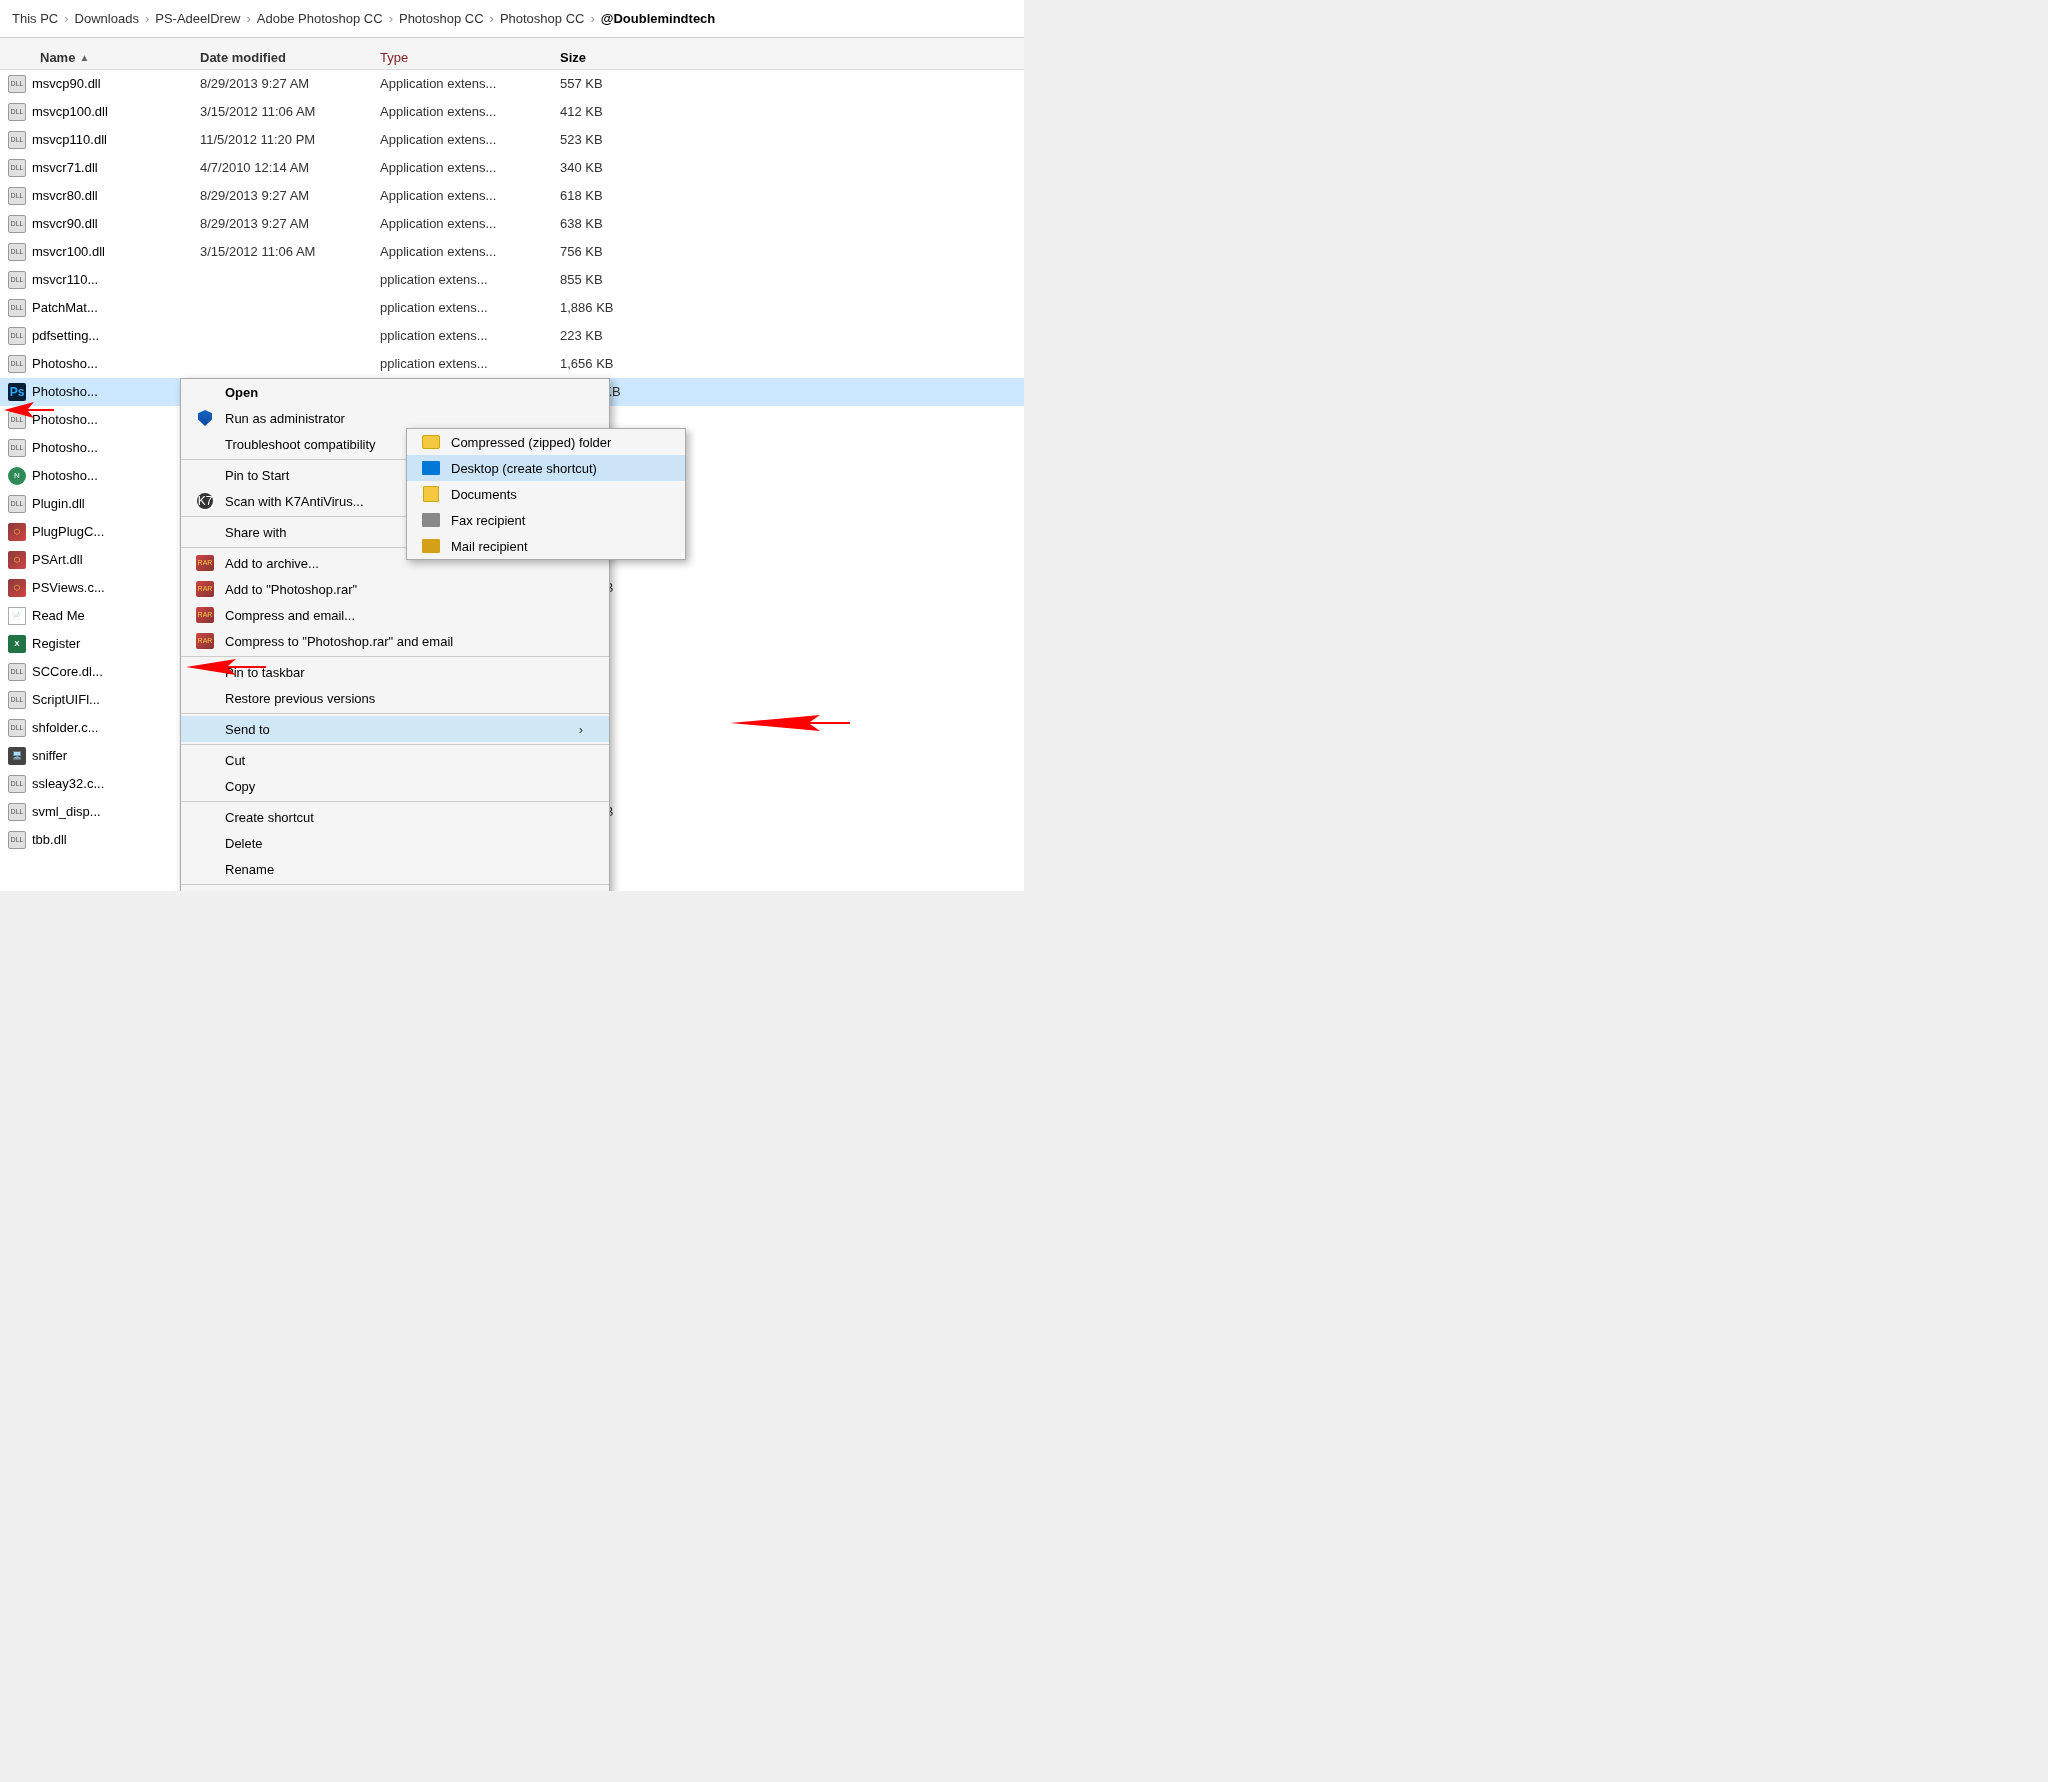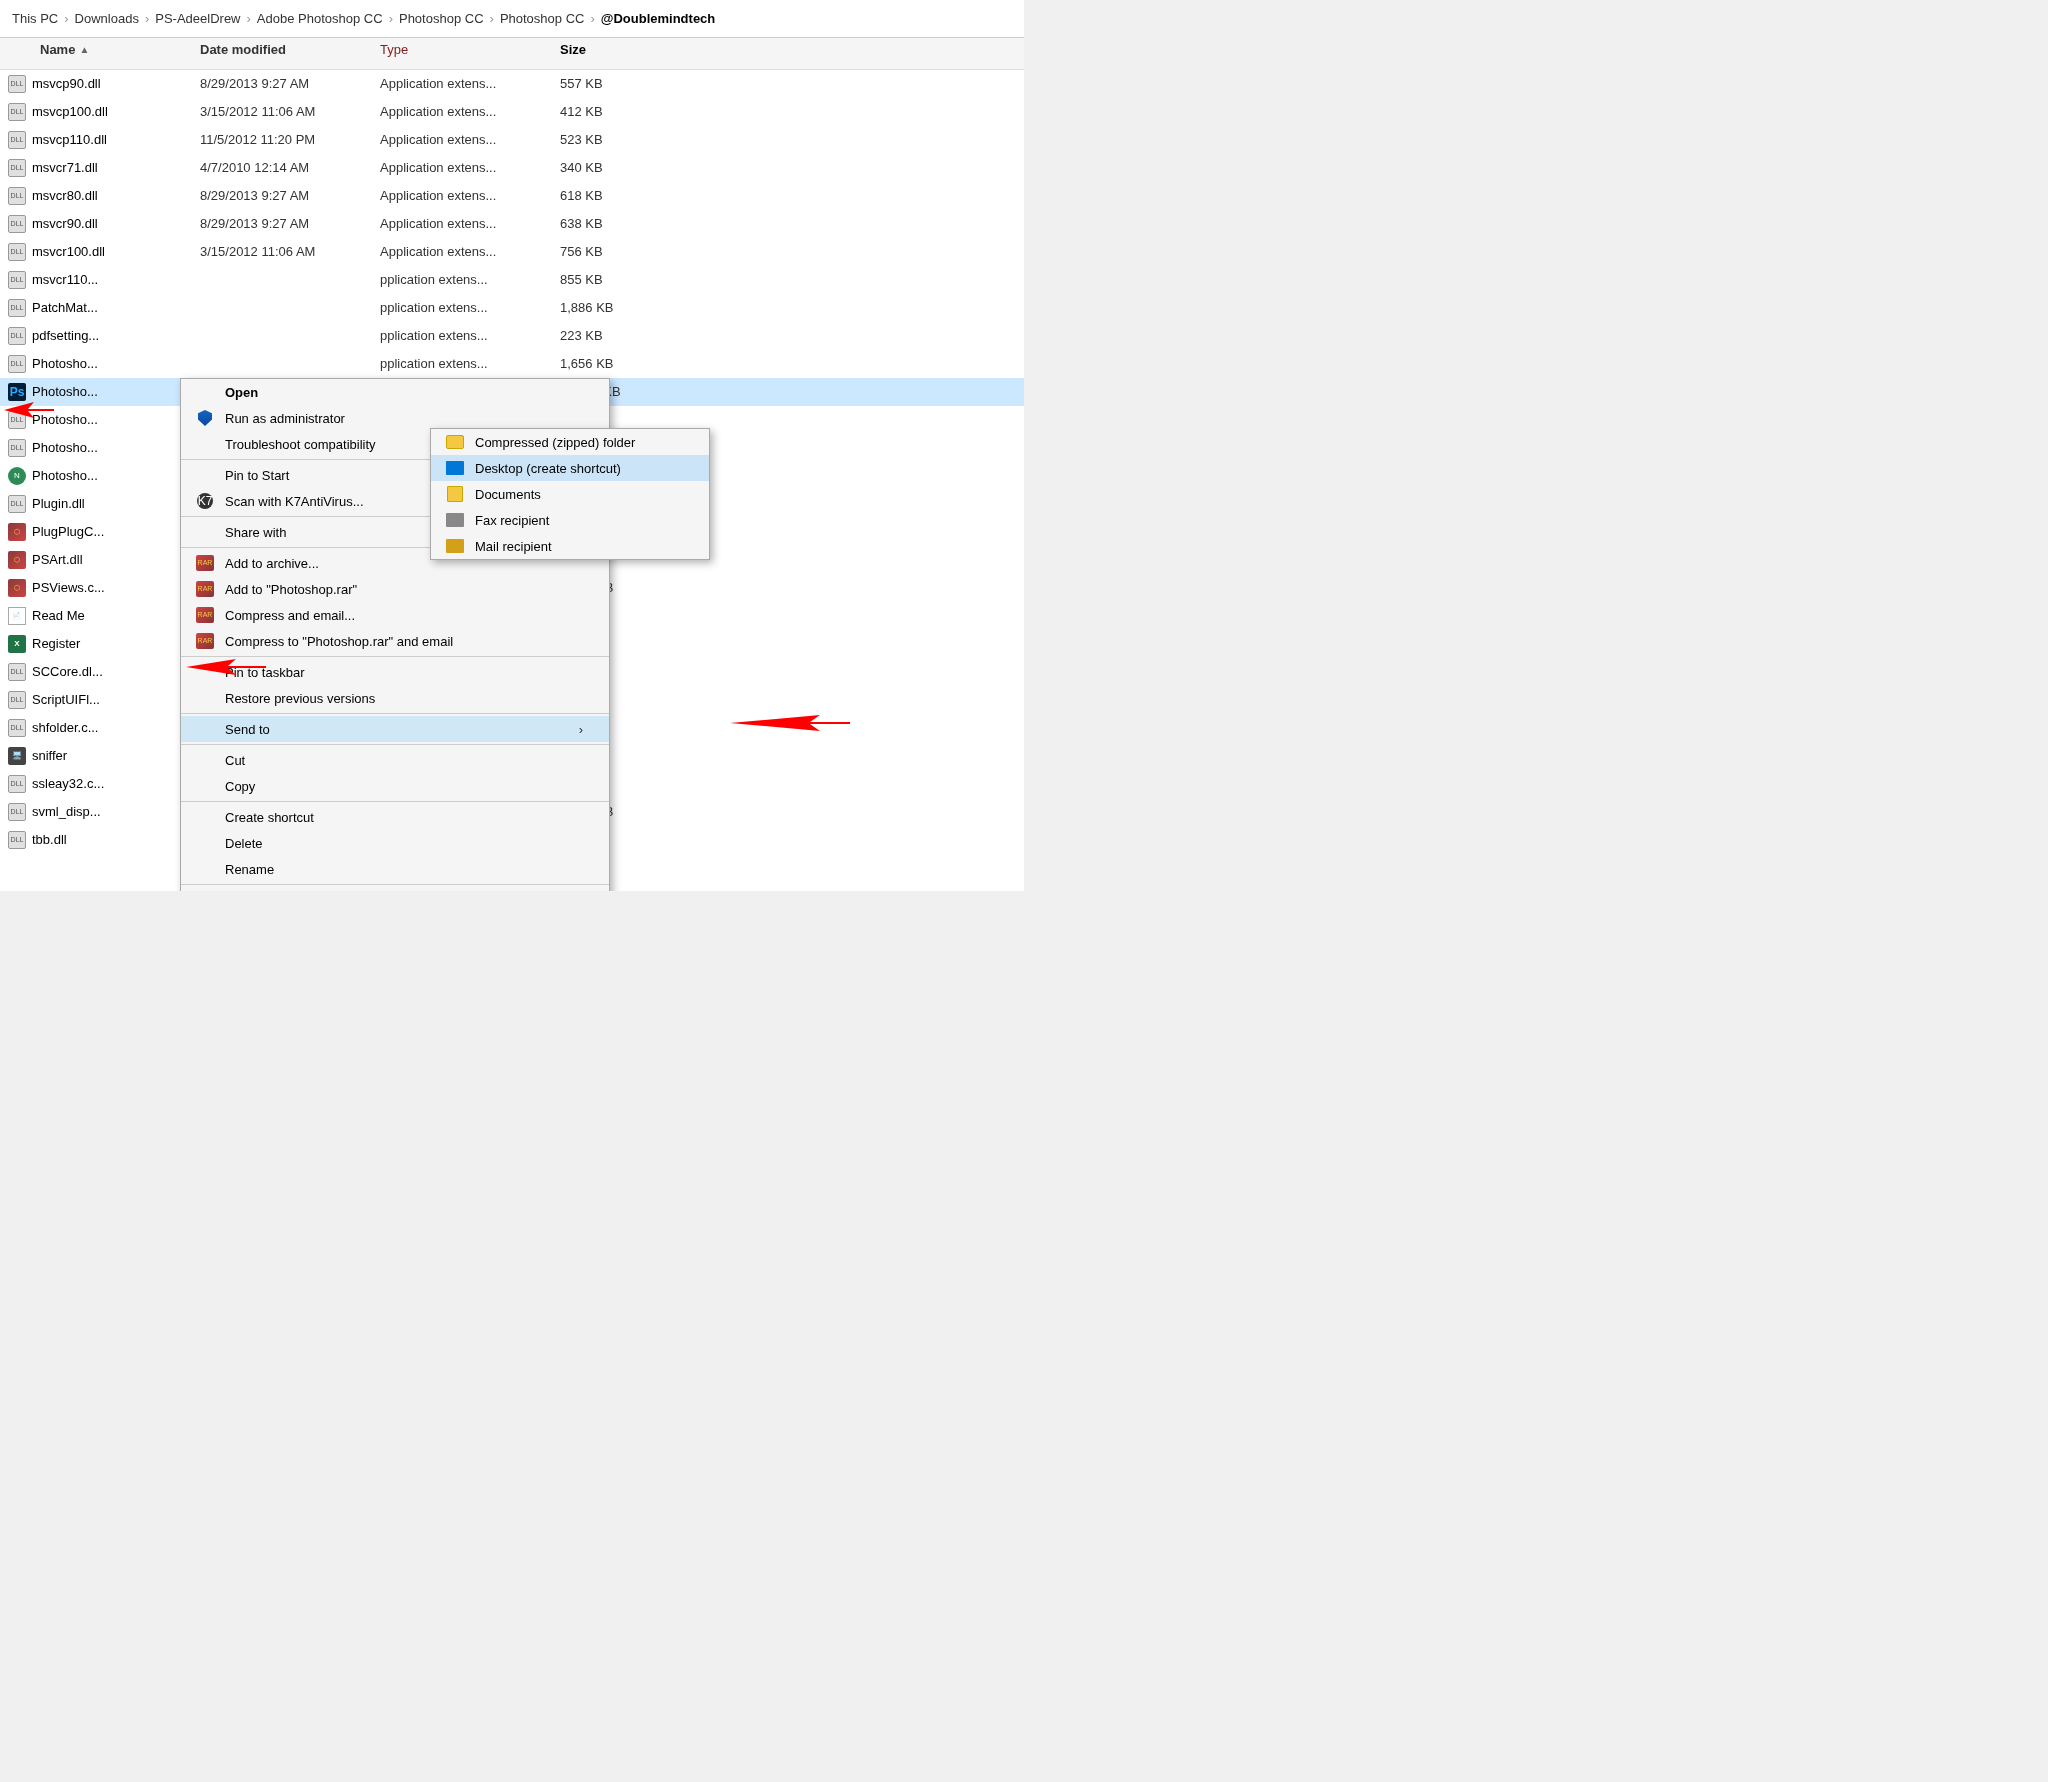--- a/index.html
+++ b/index.html
@@ -40,21 +40,21 @@
     
     .file-list-container {
       background: white;
       height: calc(100% - 38px);
       position: relative;
     }
 
     
     .column-headers {
       display: flex;
-      align-items: flex-start;
+      align-items: flex-end;
       border-bottom: 1px solid #ddd;
       padding: 4px 0;
       background: #f5f5f5;
       height: 32px;
     }
     .col-name {
       width: 200px;
       padding-left: 40px;
       color: #333;
       font-weight: 600;
@@ -221,21 +221,21 @@
     }
     .ctx-arrow {
       margin-left: auto;
       color: #333;
       padding-right: 6px;
     }
 
     
     .submenu {
       position: absolute;
-      left: 430px;
+      left: 406px;
       top: 390px;
       width: 280px;
       background: #f5f5f5;
       border: 1px solid #aaa;
       box-shadow: 3px 3px 8px rgba(0,0,0,0.3);
       z-index: 101;
     }
     .submenu .ctx-item.active-item {
       background: #cce4f7;
     }

